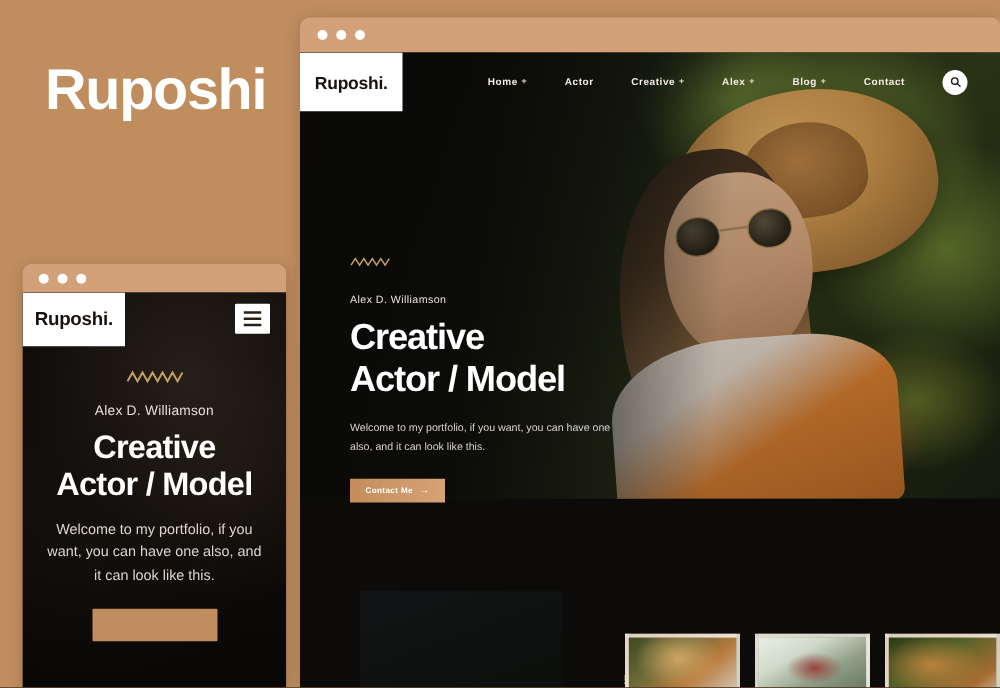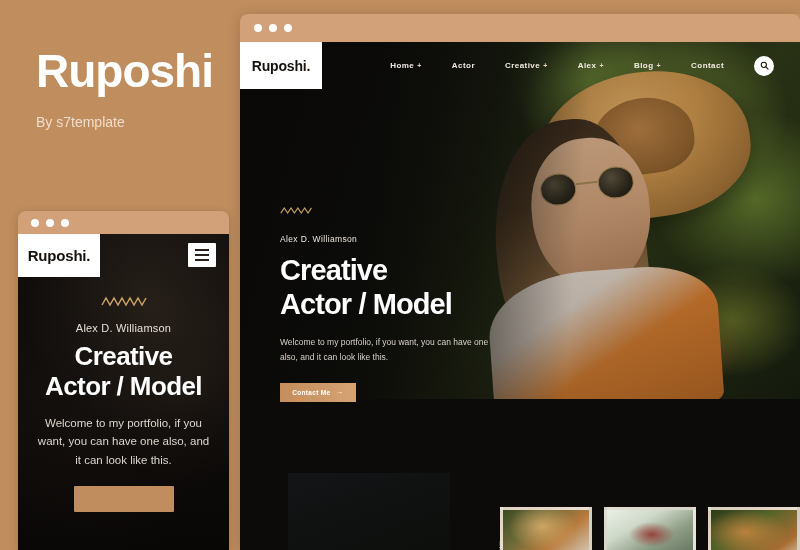--- a/index.html
+++ b/index.html
@@ -279,21 +279,20 @@
   .biography a {
     font-size:7px; color:#c49a6c; text-decoration:underline;
     letter-spacing:.4px; font-weight:bold;
   }
 </style>
 </head>
 <body>
 
 <div class="promo">
   <div class="promo-title">Ruposhi</div>
-  <div class="promo-by">By s7template</div>
 </div>
 
 <div class="desktop">
 
   <div class="chrome-bar">
     <span class="dot"></span>
     <span class="dot"></span>
     <span class="dot"></span>
   </div>
 

